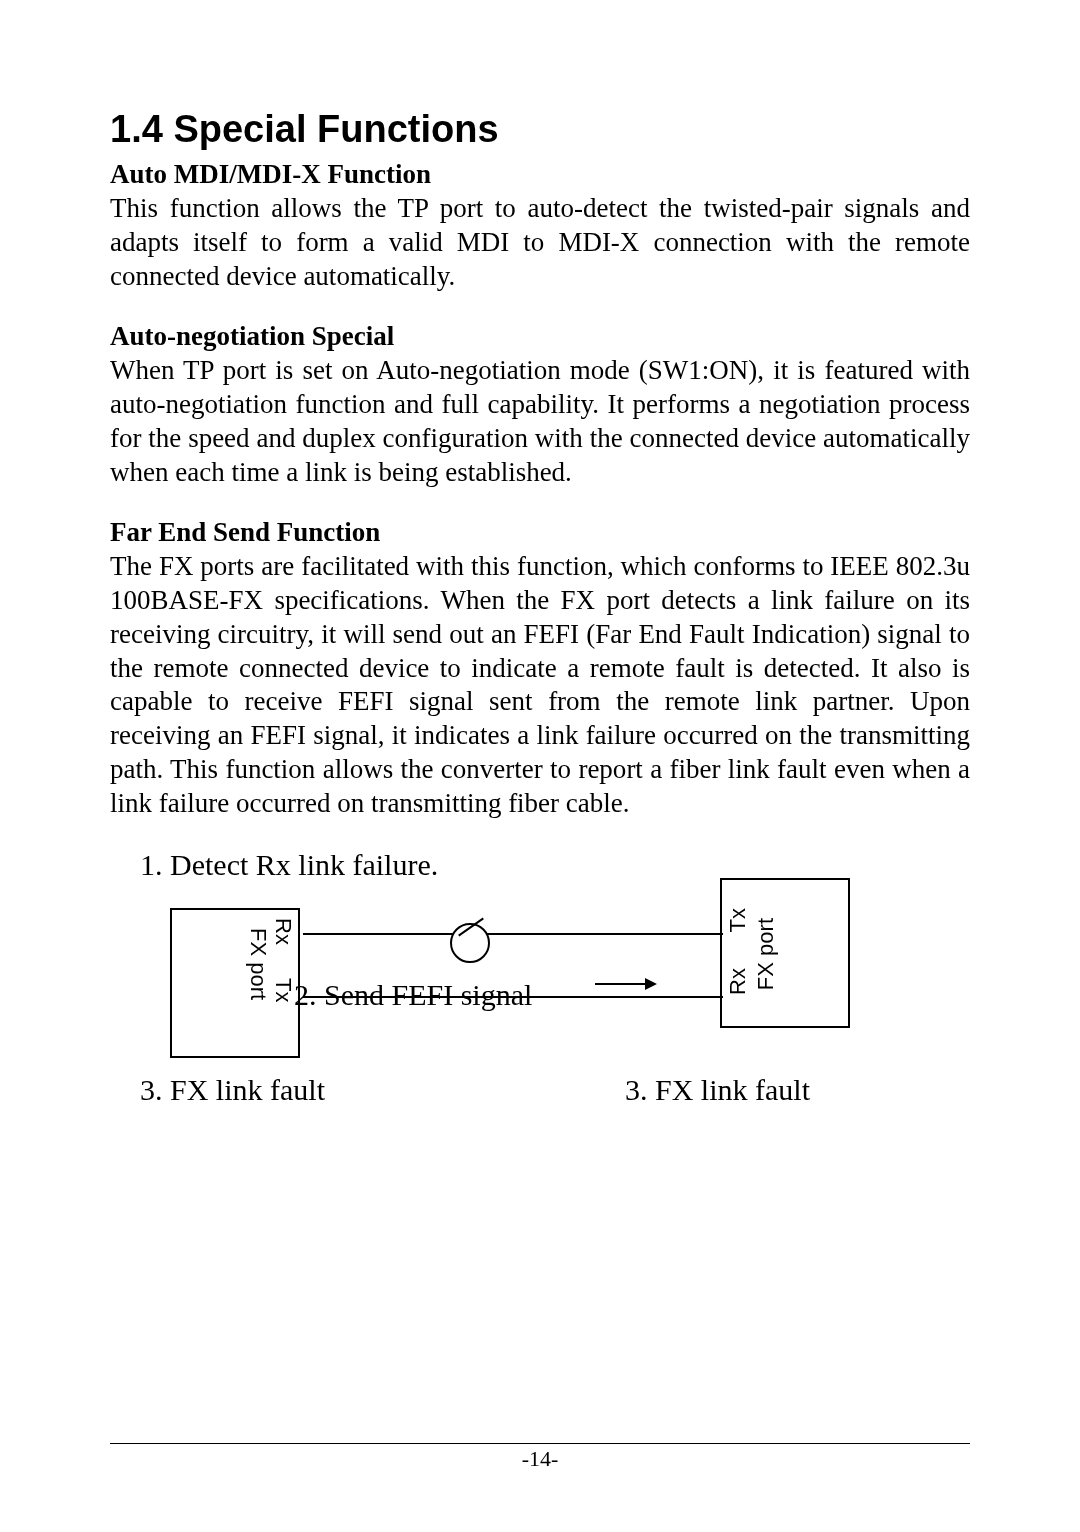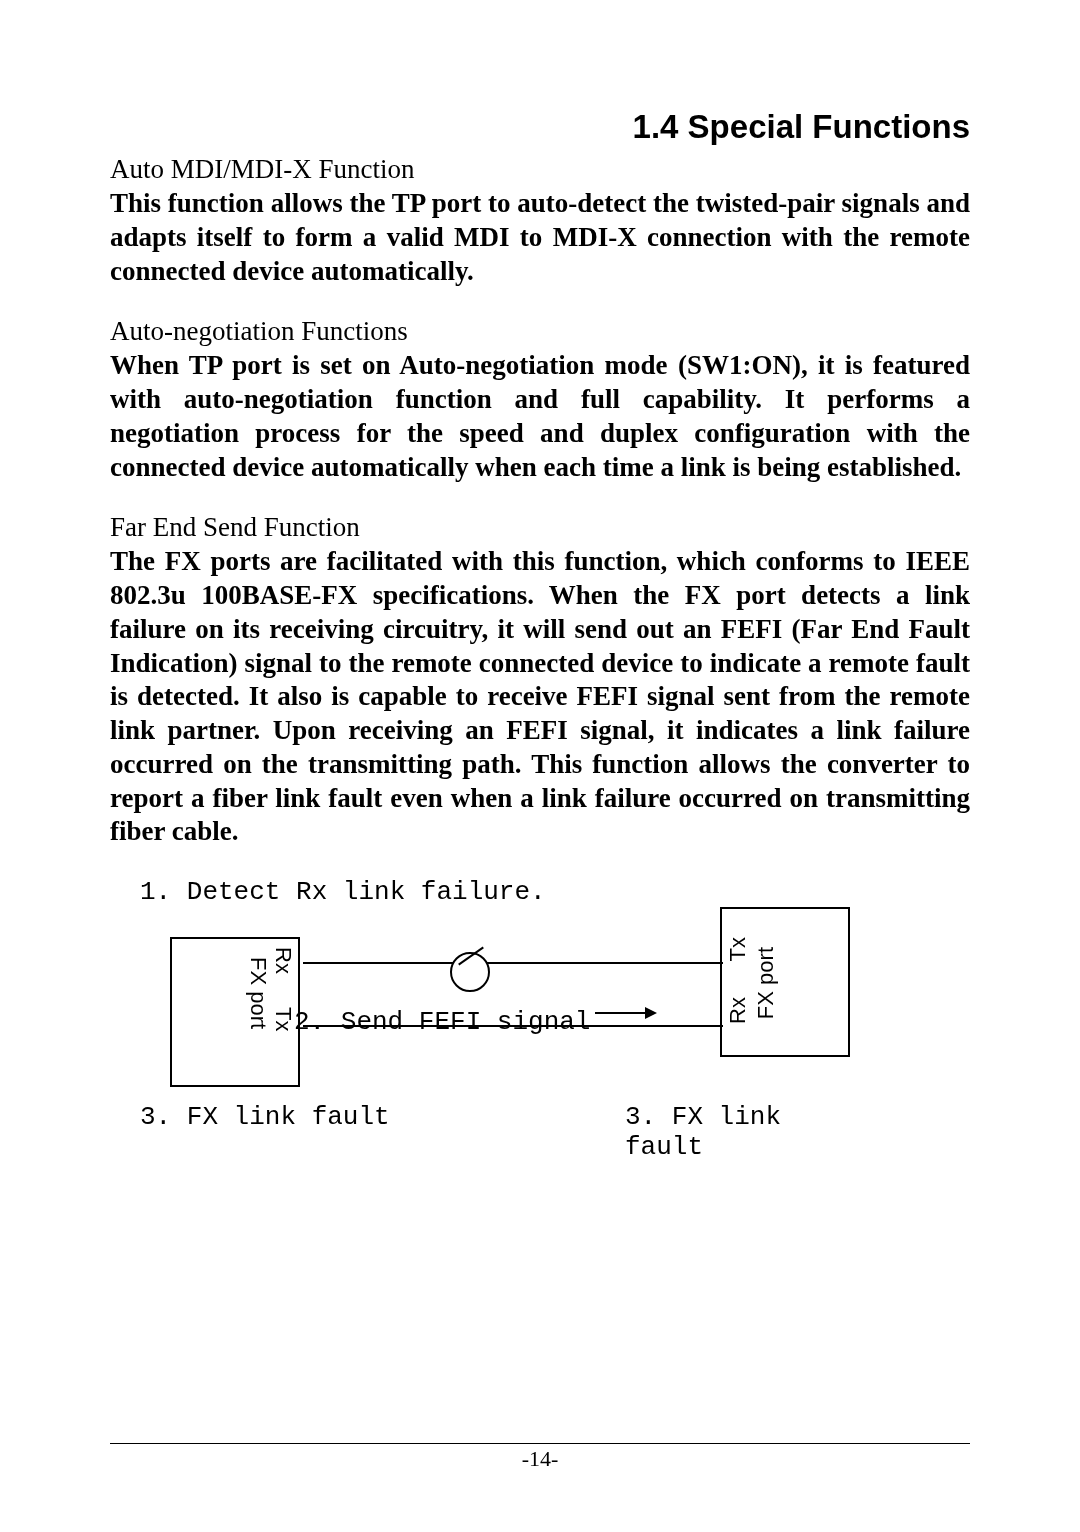--- a/index.html
+++ b/index.html
@@ -12,46 +12,44 @@
       height: 1532px;
       background: #ffffff;
       font-family: "Times New Roman", Times, serif;
       color: #000000;
       padding: 108px 110px 60px 110px;
       position: relative;
     }
     .section-heading {
       font-family: Arial, Helvetica, sans-serif;
       font-weight: bold;
-      font-size: 33px;
+      font-size: 38px;
       margin-bottom: 8px;
-      text-align: right;
     }
     .sub-heading {
-      font-weight: normal;
+      font-weight: bold;
       font-size: 27px;
       margin-bottom: 2px;
     }
     .body-text {
       font-size: 27px;
       line-height: 1.25;
       text-align: justify;
       margin-bottom: 28px;
-      font-weight: bold;
     }
     .diagram-container {
       margin-top: 18px;
       position: relative;
       width: 720px;
       height: 260px;
       margin-left: 30px;
     }
     .diagram-label {
-      font-family: Liberation Mono, monospace;
-      font-size: 26px;
+      font-family: Liberation Serif, serif;
+      font-size: 30px;
       position: absolute;
     }
     .label-1 {
       top: 0;
       left: 0;
     }
     .label-2 {
       top: 130px;
       left: 154px;
     }
@@ -188,21 +186,21 @@
     }
   </style>
 </head>
 <body>
 
 <h2 class="section-heading">1.4 Special Functions</h2>
 
 <h3 class="sub-heading">Auto MDI/MDI-X Function</h3>
 <p class="body-text">This function allows the TP port to auto-detect the twisted-pair signals and adapts itself to form a valid MDI to MDI-X connection with the remote connected device automatically.</p>
 
-<h3 class="sub-heading">Auto-negotiation Functions</h3>
+<h3 class="sub-heading">Auto-negotiation Special</h3>
 <p class="body-text">When TP port is set on Auto-negotiation mode (SW1:ON), it is featured with auto-negotiation function and full capability. It performs a negotiation process for the speed and duplex configuration with the connected device automatically when each time a link is being established.</p>
 
 <h3 class="sub-heading">Far End Send Function</h3>
 <p class="body-text">The FX ports are facilitated with this function, which conforms to IEEE 802.3u 100BASE-FX specifications. When the FX port detects a link failure on its receiving circuitry, it will send out an FEFI (Far End Fault Indication) signal to the remote connected device to indicate a remote fault is detected. It also is capable to receive FEFI signal sent from the remote link partner. Upon receiving an FEFI signal, it indicates a link failure occurred on the transmitting path. This function allows the converter to report a fiber link fault even when a link failure occurred on transmitting fiber cable.</p>
 
 <div class="diagram-container">
   <div class="diagram-label label-1">1. Detect Rx link failure.</div>
 
   <div class="box-left"></div>
   <div class="port-label-left rx-left">Rx</div>

